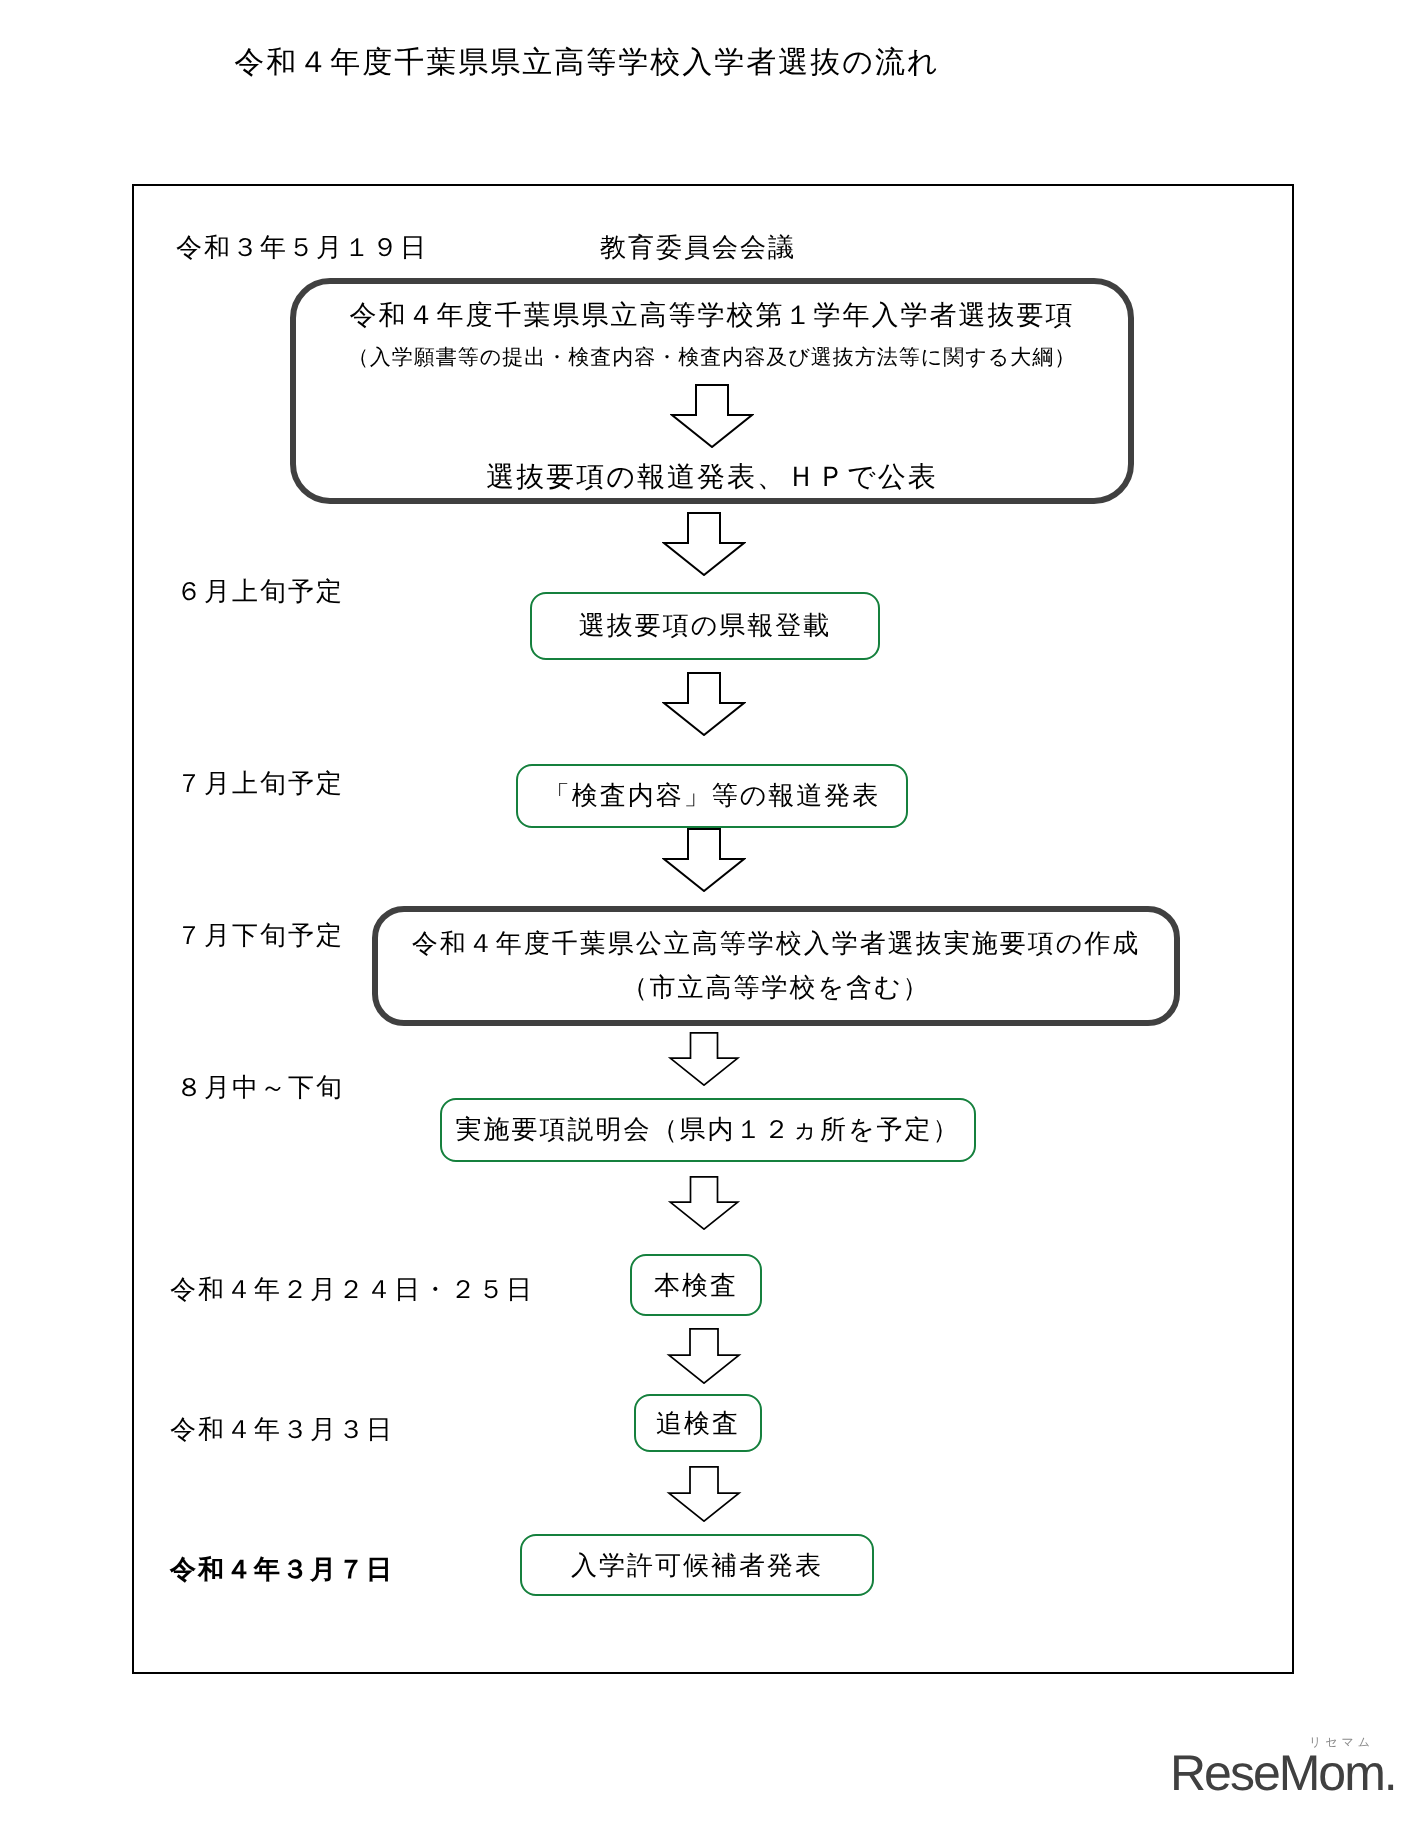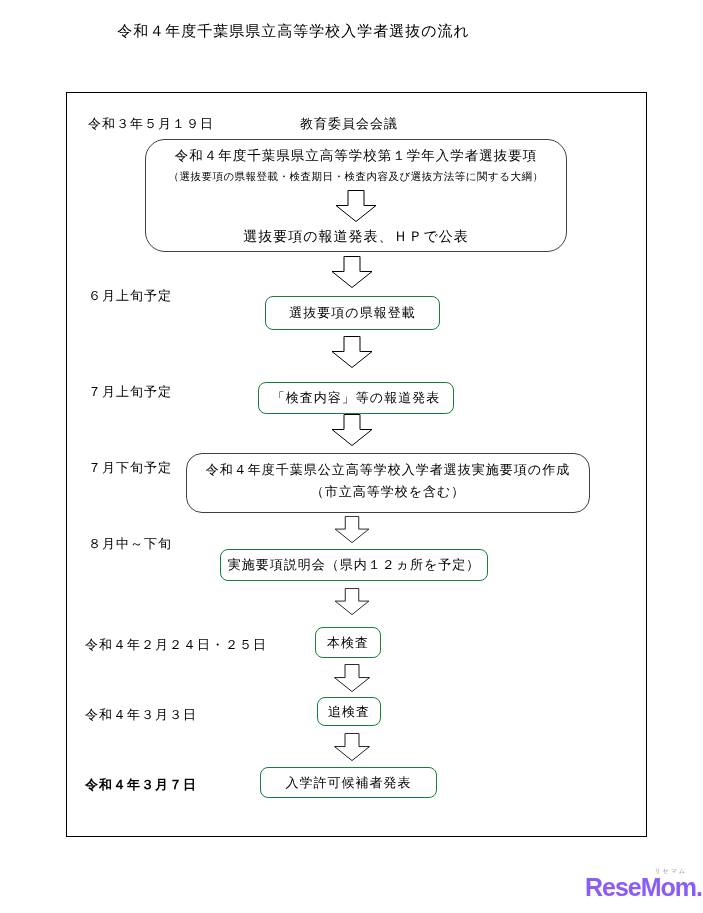--- a/index.html
+++ b/index.html
@@ -18,52 +18,52 @@
     border:1px solid #000;background:#fff;
   }
   .lbl{font-size:13px;letter-spacing:1px;white-space:nowrap;}
   .box{
     border:1px solid #15803d;background:#fff;border-radius:8px;
     display:flex;align-items:center;justify-content:center;
     font-size:13px;letter-spacing:1px;white-space:nowrap;
     box-sizing:border-box;
   }
   .bigbox{
-    border:1px solid #404040;background:#fff;border-radius:20px;
+    border:3px solid #404040;background:#fff;border-radius:20px;
     display:flex;flex-direction:column;align-items:center;
     box-sizing:border-box;
   }
   .bigbox .l1{font-size:13.5px;letter-spacing:1px;margin-top:7px;white-space:nowrap;}
   .bigbox .l2{font-size:10.5px;letter-spacing:0.5px;margin-top:5px;white-space:nowrap;}
   .bigbox .l3{font-size:14px;letter-spacing:1px;margin-top:6px;white-space:nowrap;}
   .arrow{display:block;}
   .logo{
     left:585px;top:864px;width:112px;height:42px;text-align:right;color:#8a8a8a;
   }
   .logo-ruby{
     position:absolute;top:3px;right:10px;font-size:6px;letter-spacing:2px;color:#8a8a8a;
   }
   .logo-text{
-    display:block;margin-top:9px;font-size:25px;font-weight:bold;
-    letter-spacing:-1px;color:#8b5cf6;
+    display:block;margin-top:9px;font-size:25px;font-weight:normal;
+    letter-spacing:-1px;color:#404040;
   }
 </style>
 </head>
 <body>
 
 <div class="abs page-title">令和４年度千葉県県立高等学校入学者選抜の流れ</div>
 
 <div class="abs frame"></div>
 
 <div class="abs lbl" style="left:88px;top:115px;">令和３年５月１９日</div>
 <div class="abs lbl" style="left:300px;top:115px;">教育委員会会議</div>
 
 <div class="abs bigbox" style="left:145px;top:139px;width:422px;height:113px;">
   <div class="l1">令和４年度千葉県県立高等学校第１学年入学者選抜要項</div>
-  <div class="l2">（選抜要項の県報登載・検査期日・検査内容及び選抜方法等に関する大綱）</div>
+  <div class="l2">（入学願書等の提出・検査内容・検査内容及び選抜方法等に関する大綱）</div>
   <svg class="arrow" style="margin-top:6px;" width="42" height="32" viewBox="0 0 42 32">
     <polygon points="13,0.5 29,0.5 29,15.5 41,15.5 21,31.5 1,15.5 13,15.5" fill="#ffffff" stroke="#000000" stroke-width="1"></polygon>
   </svg>
   <div class="l3">選抜要項の報道発表、ＨＰで公表</div>
 </div>
 
 <svg class="abs arrow" style="left:331px;top:256px;" width="42" height="32" viewBox="0 0 42 32">
   <polygon points="13,0.5 29,0.5 29,15.5 41,15.5 21,31.5 1,15.5 13,15.5" fill="#ffffff" stroke="#000000" stroke-width="1"></polygon>
 </svg>
 

